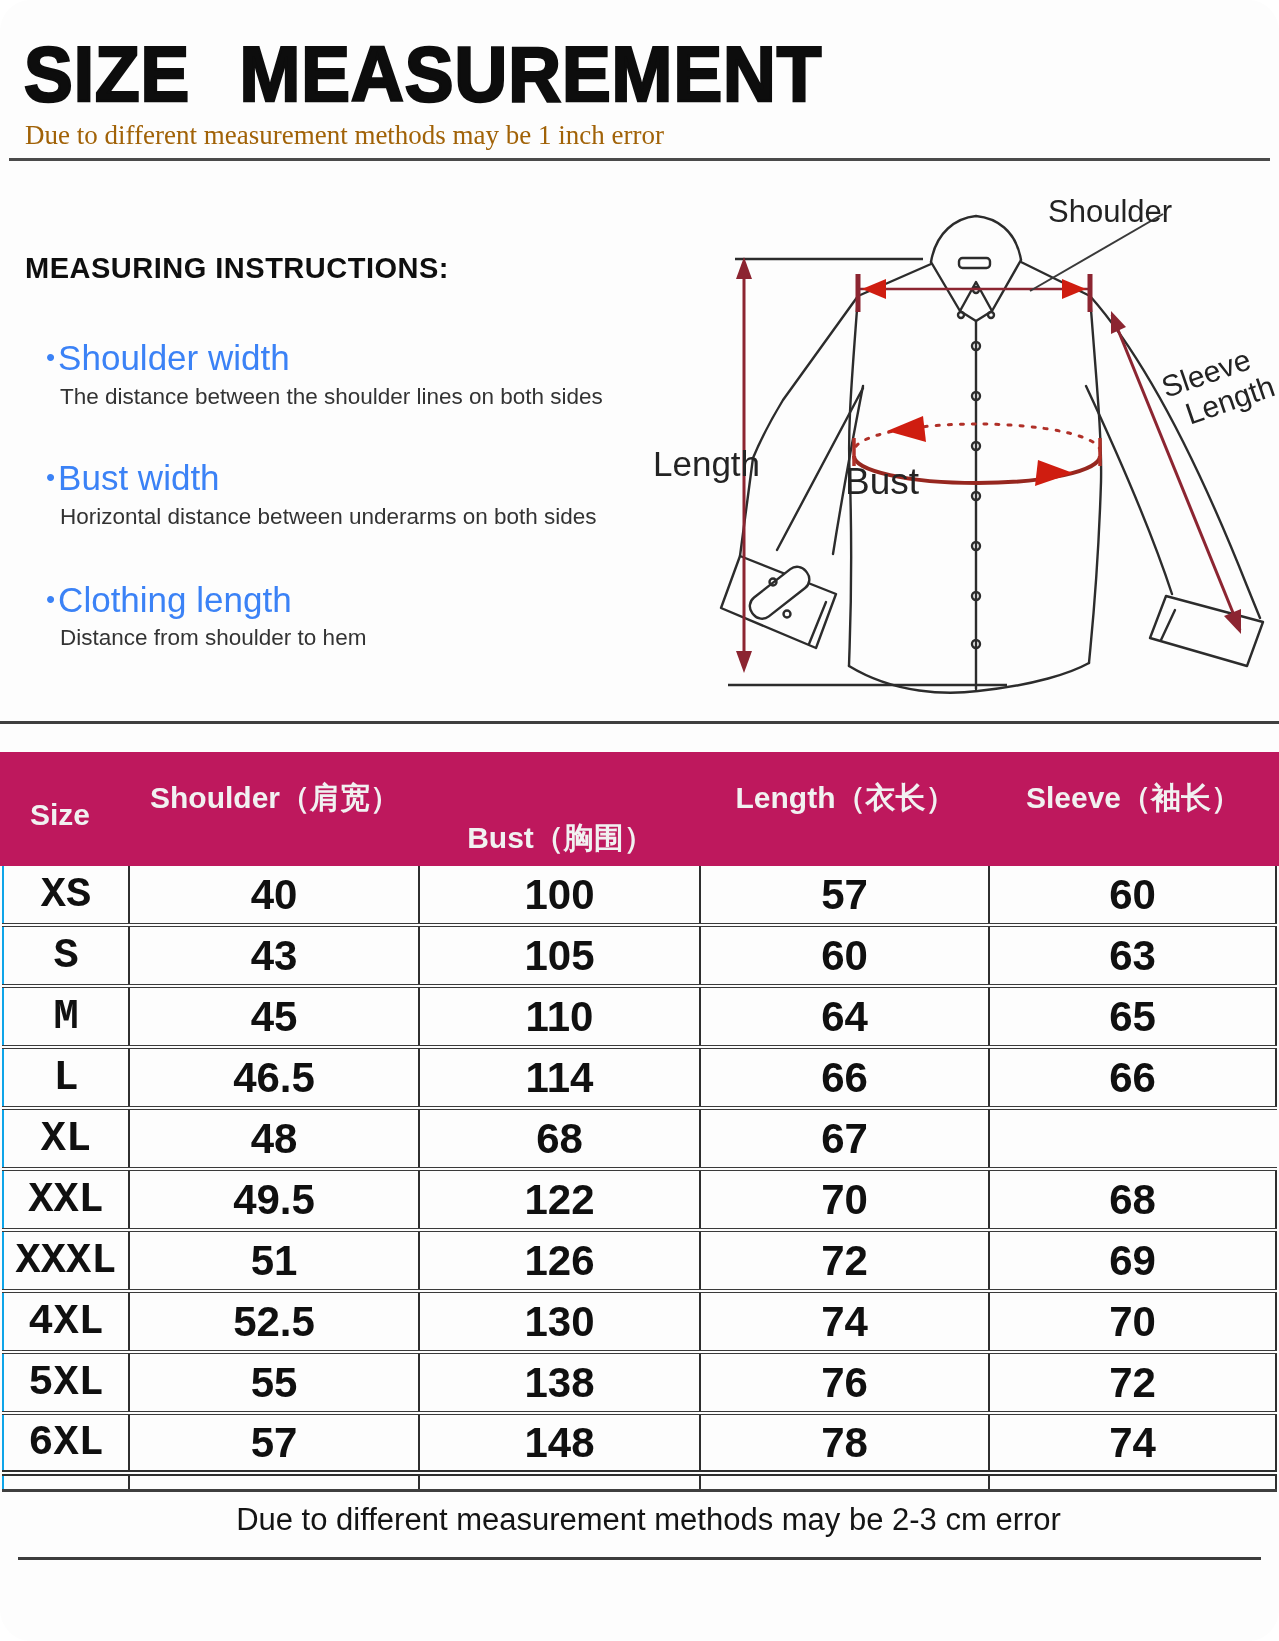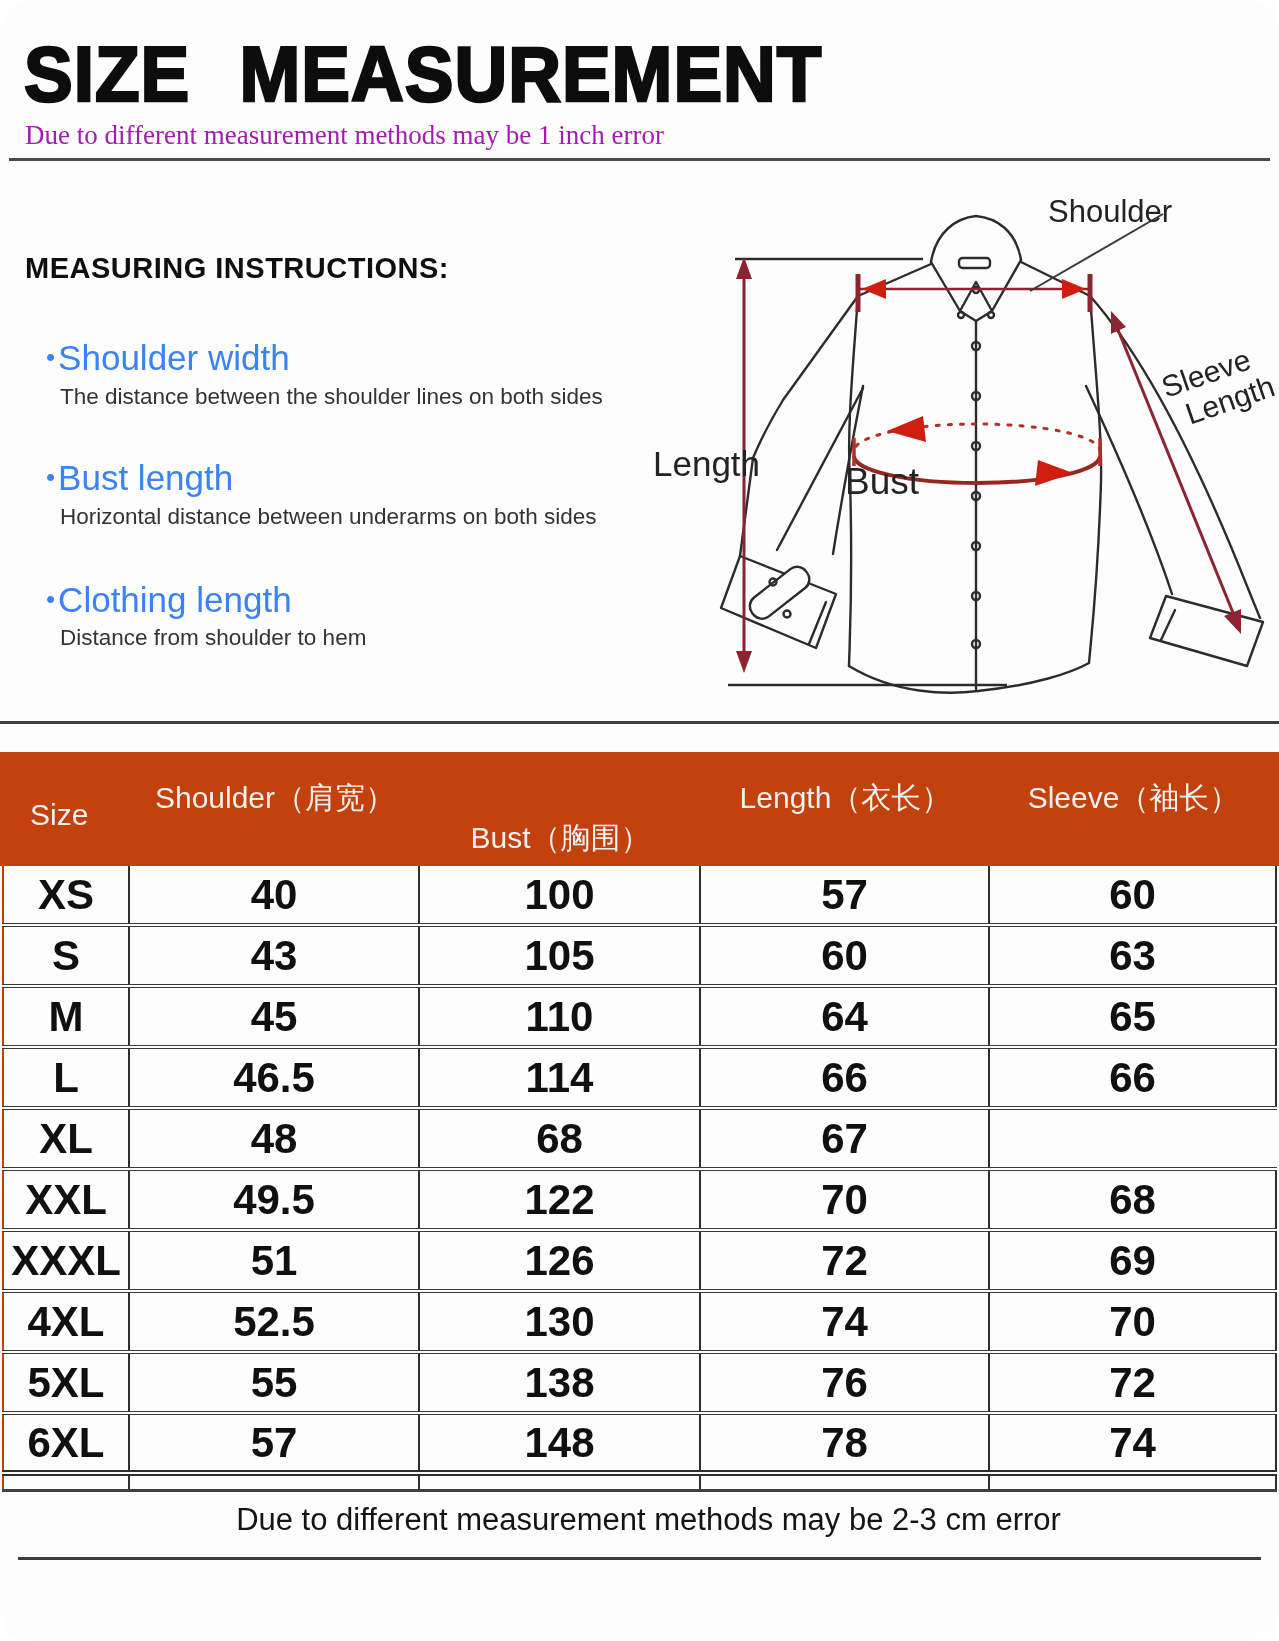--- a/index.html
+++ b/index.html
@@ -13,21 +13,21 @@
   .main-title {
     position:absolute; left:24px; top:30px;
     font-size:73px; font-weight:900; color:#0d0d0d;
     letter-spacing:1px; word-spacing:28px; white-space:nowrap;
     -webkit-text-stroke:2.5px #0d0d0d;
     transform:scaleY(1.06); transform-origin:left top;
   }
   .sub-title {
     position:absolute; left:25px; top:120px;
     font-family:"Liberation Serif", serif;
-    font-size:27px; color:#a21caf; white-space:nowrap;
+    font-size:27px; color:#a16207; white-space:nowrap;
   }
   .rule-top { position:absolute; left:9px; right:9px; top:158px; height:3px; background:#4a4a4a; }
   .rule-mid { position:absolute; left:0; right:0; top:721px; height:3px; background:#3f3f3f; }
 
   
   .instr-heading {
     position:absolute; left:25px; top:252px;
     font-size:29px; font-weight:bold; letter-spacing:.5px; color:#0f0f0f;
   }
   .instr-term {
@@ -44,63 +44,63 @@
   .t3 { top:580px; } .d3 { top:625px; }
 
   
   .diagram { position:absolute; left:615px; top:158px; width:664px; height:556px; }
   .diagram svg { display:block; width:664px; height:556px; }
   .dlabel { font-family:"Liberation Sans", sans-serif; fill:#232323; }
 
   
   .thead {
     position:absolute; left:0; top:752px; width:1279px; height:114px;
-    background:#c2410c; color:#f1f1f1;
+    background:#be185d; color:#f1f1f1;font-weight:bold;
   }
   .thead .hcell { position:absolute; font-size:30px; text-align:center; white-space:nowrap; }
   .h-size     { left:30px;  top:46px; text-align:left; font-size:31px; }
   .h-shoulder { left:130px; width:290px; top:26px; }
   .h-bust     { left:420px; width:281px; top:26px;margin-top:40px; }
   .h-length   { left:701px; width:289px; top:26px; }
   .h-sleeve   { left:990px; width:287px; top:26px; }
 
   .tbody { position:absolute; left:2px; top:866px; width:1275px; }
   .trow {
     display:grid; grid-template-columns:128px 290px 281px 289px 1fr;
     height:61px; border-bottom:4px double #3a3a3a;
   }
   .trow.last { border-bottom:6px double #2e2e2e; }
   .trow.stub { height:16px; border-bottom:3px solid #3f3f3f; }
   .td {
     display:flex; align-items:center; justify-content:center;
     font-size:42px; font-weight:bold; color:#101010;
     border-right:2px solid #2f2f2f; overflow:hidden;
   }
-  .td:first-child { border-left:2px solid #c2410c; }
+  .td:first-child { border-left:2px solid #0ea5e9;font-family:Liberation Mono, monospace; }
 
   
   .footnote {
     position:absolute; left:0; top:1502px; width:1279px;
     text-align:center; font-size:31px; color:#141414;padding-left:18px;
   }
   .rule-bottom { position:absolute; left:18px; right:18px; top:1557px; height:3px; background:#3d3d3d; }
 </style>
 </head>
 <body>
 
 <div class="page">
 
   <div class="main-title">SIZE MEASUREMENT</div>
   <div class="sub-title">Due to different measurement methods may be 1 inch error</div>
   <div class="rule-top"></div>
 
   <div class="instr-heading">MEASURING INSTRUCTIONS:</div>
   <div class="instr-term t1">Shoulder width</div>
   <div class="instr-desc d1">The distance between the shoulder lines on both sides</div>
-  <div class="instr-term t2">Bust length</div>
+  <div class="instr-term t2">Bust width</div>
   <div class="instr-desc d2">Horizontal distance between underarms on both sides</div>
   <div class="instr-term t3">Clothing length</div>
   <div class="instr-desc d3">Distance from shoulder to hem</div>
 
   <div class="diagram">
     <svg viewBox="0 0 664 556">
 
       <g stroke="#2c2c2c" stroke-width="2.4" fill="none" stroke-linejoin="round" stroke-linecap="round">
 
         <path d="M316,104 C321,74 341,60 361,58 C381,60 401,72 406,102"></path>

